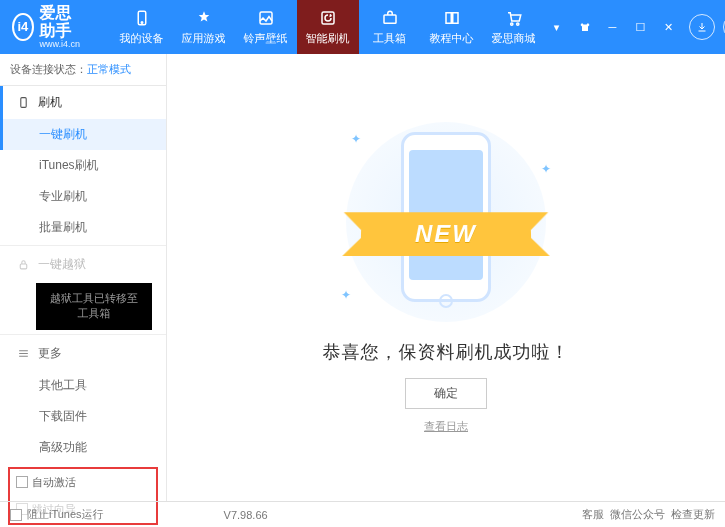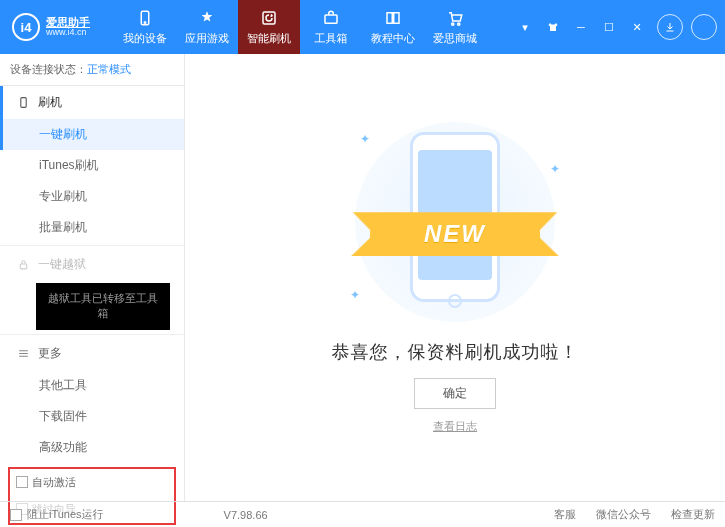--- a/index.html
+++ b/index.html
@@ -1,31 +1,31 @@
 <!DOCTYPE html>
 <html><head>
 <meta charset="utf-8">
 <style>
 * { margin: 0; padding: 0; box-sizing: border-box; font-family: "Microsoft YaHei", Arial, sans-serif; }
 body { background: #fff; width: 725px; height: 527px; overflow: hidden; display: flex; flex-direction: column; }
 .titlebar { height: 54px; background: #2a8eff; display: flex; align-items: center; color: #fff; padding: 0 8px 0 12px; }
 .logo-area { display: flex; align-items: center; gap: 6px; }
 .logo-circle { width: 28px; height: 28px; border: 2px solid #fff; border-radius: 50%; display: flex; align-items: center; justify-content: center; font-weight: bold; font-size: 13px; }
 .logo-text { display: flex; flex-direction: column; line-height: 1.1; }
-.app-title { font-size: 11px; font-weight: bold; text-decoration: underline; }
+.app-title { font-size: 16px; font-weight: bold; }
 .app-url { font-size: 9px; opacity: 0.9; }
 .nav-tabs { display: flex; margin-left: 24px; height: 100%; }
 .nav-tab { width: 62px; display: flex; flex-direction: column; align-items: center; justify-content: center; gap: 3px; cursor: pointer; font-size: 11px; }
 .nav-tab.active { background: #7f1d1d; }
 .nav-tab-icon { width: 20px; height: 20px; display: flex; align-items: center; justify-content: center; }
 .title-controls { margin-left: auto; display: flex; align-items: center; gap: 4px; }
 .ctrl-btn { width: 24px; height: 24px; display: flex; align-items: center; justify-content: center; cursor: pointer; color: #fff; font-size: 11px; }
 .ctrl-circle { width: 26px; height: 26px; border: 1.5px solid rgba(255,255,255,0.8); border-radius: 50%; display: flex; align-items: center; justify-content: center; cursor: pointer; margin-left: 4px; }
 .content { flex: 1; display: flex; min-height: 0; }
-.sidebar { width: 185px; border-right: 1px solid #e8e8e8; display: flex; flex-direction: column; font-size: 12px; color: #666; }
+.sidebar { width: 167px; border-right: 1px solid #e8e8e8; display: flex; flex-direction: column; font-size: 12px; color: #666; }
 .status-bar { padding: 8px 10px; font-size: 11px; border-bottom: 1px solid #e8e8e8; }
 .status-val { color: #2a8eff; }
 .side-section { padding: 8px 14px; display: flex; align-items: center; gap: 8px; border-left: 3px solid transparent; }
 .side-section.top { border-left-color: #2a8eff; color: #333; }
 .side-item { padding: 7px 14px 7px 36px; cursor: pointer; border-left: 3px solid transparent; }
 .side-item.active { background: #eaf3ff; color: #2a8eff; border-left-color: #2a8eff; }
 .side-note { background: #000000; padding: 8px 10px; margin: 2px 14px 2px 36px; font-size: 11px; color: #999; text-align: center; line-height: 1.4; }
 .checkbox-row { margin: 4px 8px; padding: 6px 6px; display: flex; gap: 12px; font-size: 11px; border: 2px solid #e83b3b; flex-direction: column; }
 .checkbox-item { display: flex; align-items: center; gap: 4px; }
 .checkbox-item.disabled { color: #ccc; }
@@ -43,21 +43,21 @@
 .new-banner::before { left: -18px; border-left-color: transparent; }
 .new-banner::after { right: -18px; border-right-color: transparent; }
 .new-text { font-size: 24px; font-weight: 900; color: #fff; letter-spacing: 2px; font-style: italic; text-shadow: 0 1px 0 #e6a800; position: relative; z-index: 1; }
 .circle-bg { position: absolute; width: 200px; height: 200px; border-radius: 50%; background: radial-gradient(circle, #e8f3ff 0%, #f5faff 70%, transparent 100%); top: 0; left: -35px; z-index: -1; }
 .star { position: absolute; color: #7fc4ff; font-size: 12px; }
 .success-text { margin-top: 18px; font-size: 18px; color: #333; letter-spacing: 1px; }
 .ok-btn { margin-top: 14px; padding: 6px 28px; border: 1px solid #ccc; background: #fff; cursor: pointer; font-size: 12px; color: #555; }
 .log-link { margin-top: 10px; font-size: 11px; color: #999; cursor: pointer; text-decoration: underline; }
 .footer { height: 26px; border-top: 1px solid #e0e0e0; display: flex; align-items: center; padding: 0 10px; font-size: 11px; color: #777; }
 .footer-left { display: flex; align-items: center; gap: 5px; }
-.footer-right { margin-left: auto; display: flex; gap: 20px; }
+.footer-right { margin-left: auto; display: flex; gap: 6px; }
 .footer-item { cursor: pointer; }
 .sep { border-top: 1px solid #eee; margin: 2px 0; }
 .spacer-flex { flex: 1; }
 svg { display: block; }
 </style>
 </head>
 <body>
 
 <div class="titlebar">
   <div class="logo-area">
@@ -77,20 +77,29 @@
         </span>
       <span>我的设备</span>
     </div>
     <div class="nav-tab">
       <span class="nav-tab-icon">
           <svg width="18" height="18" viewBox="0 0 24 24" fill="#fff">
             <path d="M12 3l2 5h5l-4 3.5 1.5 5L12 14l-4.5 2.5L9 11.5 5 8h5z"></path>
           </svg>
         </span>
       <span>应用游戏</span>
+    </div>
+    <div class="nav-tab">
+      <span class="nav-tab-icon">
+          <svg width="18" height="18" viewBox="0 0 24 24" fill="none" stroke="#fff" stroke-width="2">
+            <rect x="4" y="4" width="16" height="16" rx="2"></rect>
+            <path d="M4 16l4-4 4 4 4-6 4 6"></path>
+          </svg>
+        </span>
+      <span>铃声壁纸</span>
     </div>
     <div class="nav-tab active">
       <span class="nav-tab-icon">
           <svg width="18" height="18" viewBox="0 0 24 24" fill="none" stroke="#fff" stroke-width="2">
             <rect x="4" y="4" width="16" height="16" rx="2"></rect>
             <path d="M12 8a4 4 0 1 0 4 4"></path>
             <path d="M15 7l1 2-2 1"></path>
           </svg>
         </span>
       <span>智能刷机</span>

